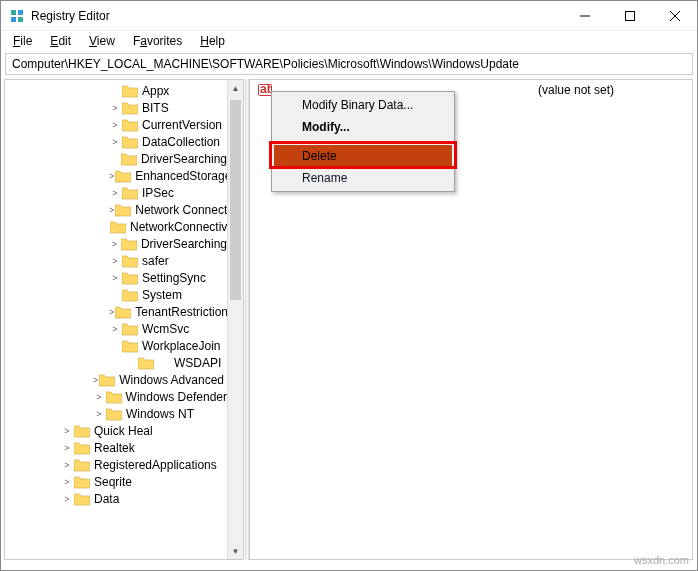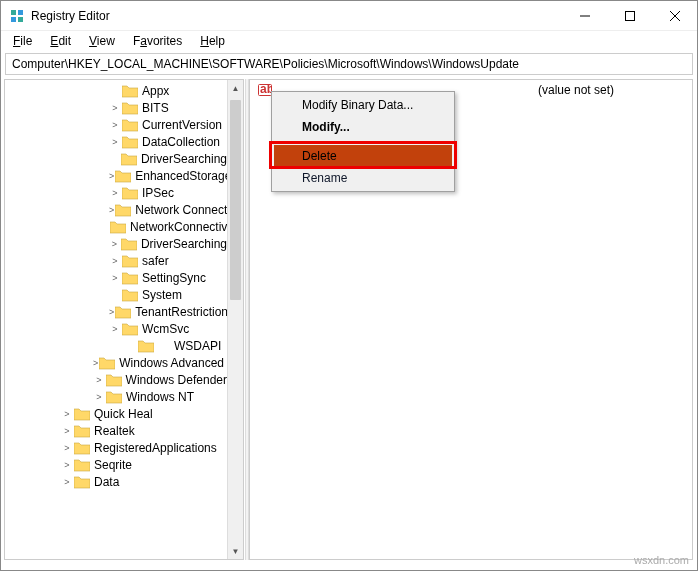--- a/index.html
+++ b/index.html
@@ -191,20 +191,27 @@
           </svg>
           <span class="lbl">TenantRestrictions</span>
         </div>
         <div class="node" style="padding-left: 104px;">
           <span class="exp">&gt;</span>
           <svg class="fold" viewBox="0 0 16 14">
             <path d="M0 2 h5 l2 2 h9 v9 h-16 z" fill="#ffd868" stroke="#caa742" stroke-width="0.6"></path>
           </svg>
           <span class="lbl">WcmSvc</span>
         </div>
+        <div class="node" style="padding-left: 104px;">
+          <span class="exp"></span>
+          <svg class="fold" viewBox="0 0 16 14">
+            <path d="M0 2 h5 l2 2 h9 v9 h-16 z" fill="#ffd868" stroke="#caa742" stroke-width="0.6"></path>
+          </svg>
+          <span class="lbl">WorkplaceJoin</span>
+        </div>
         <div class="node" style="padding-left: 104px; gap: 16px;">
           <span class="exp"></span>
           <svg class="fold" viewBox="0 0 16 14">
             <path d="M0 2 h5 l2 2 h9 v9 h-16 z" fill="#ffd868" stroke="#caa742" stroke-width="0.6"></path>
           </svg>
           <span class="lbl">WSDAPI</span>
         </div>
         <div class="node" style="padding-left: 88px;">
           <span class="exp">&gt;</span>
           <svg class="fold" viewBox="0 0 16 14">

